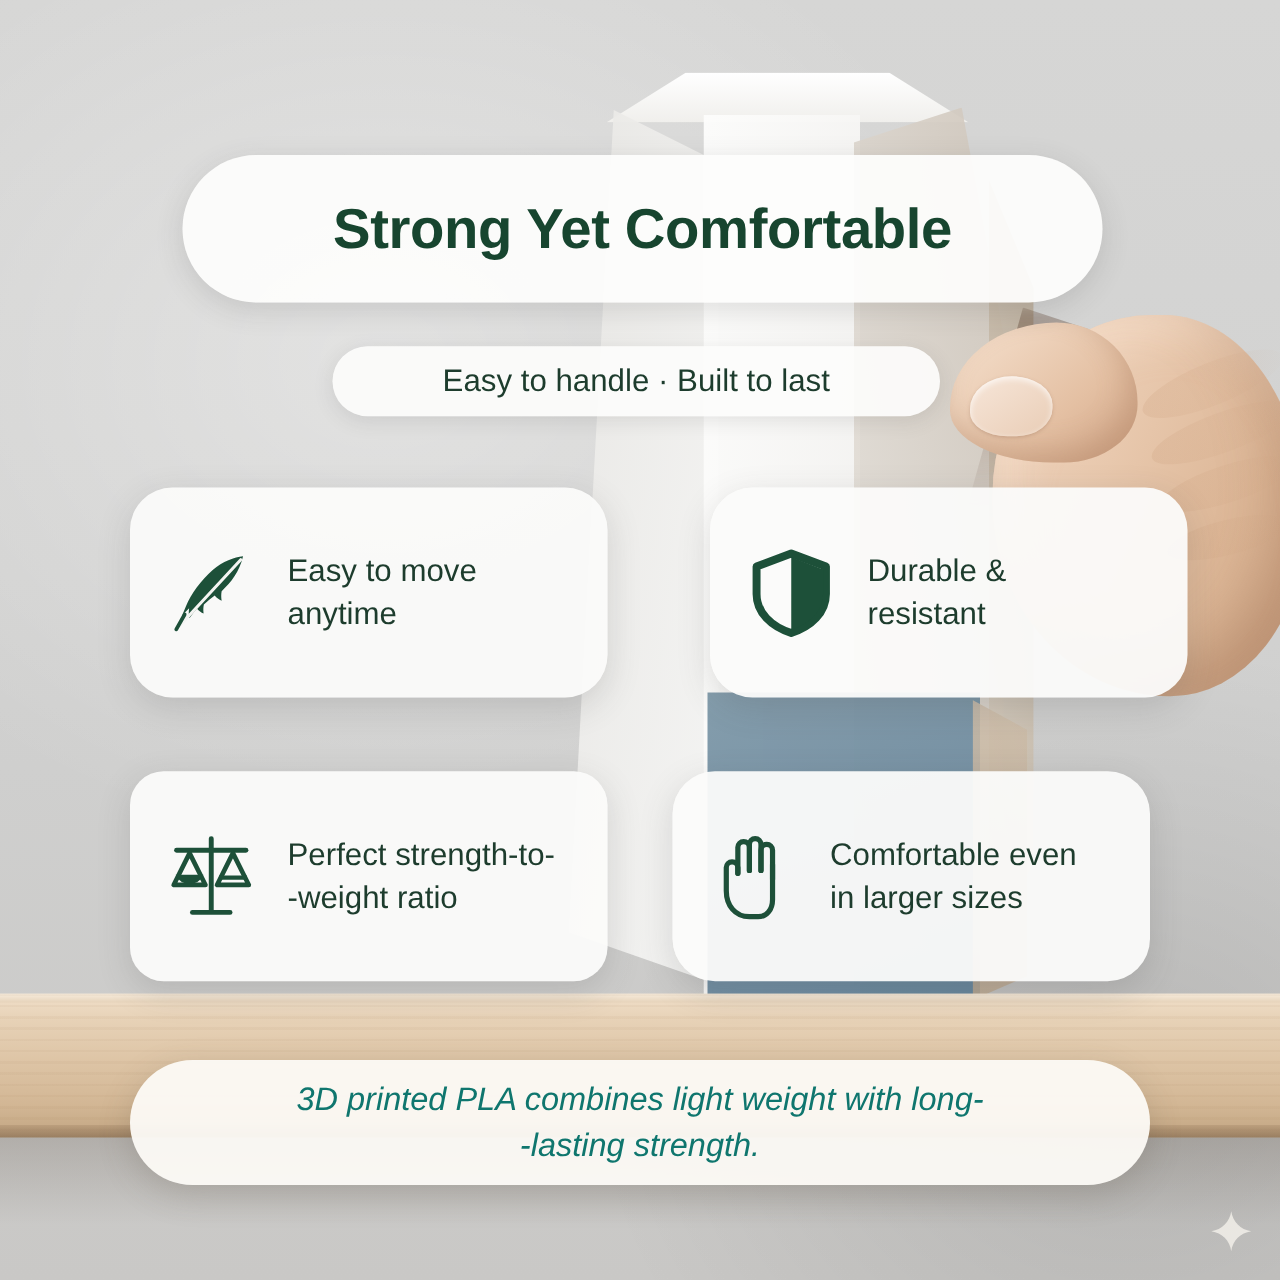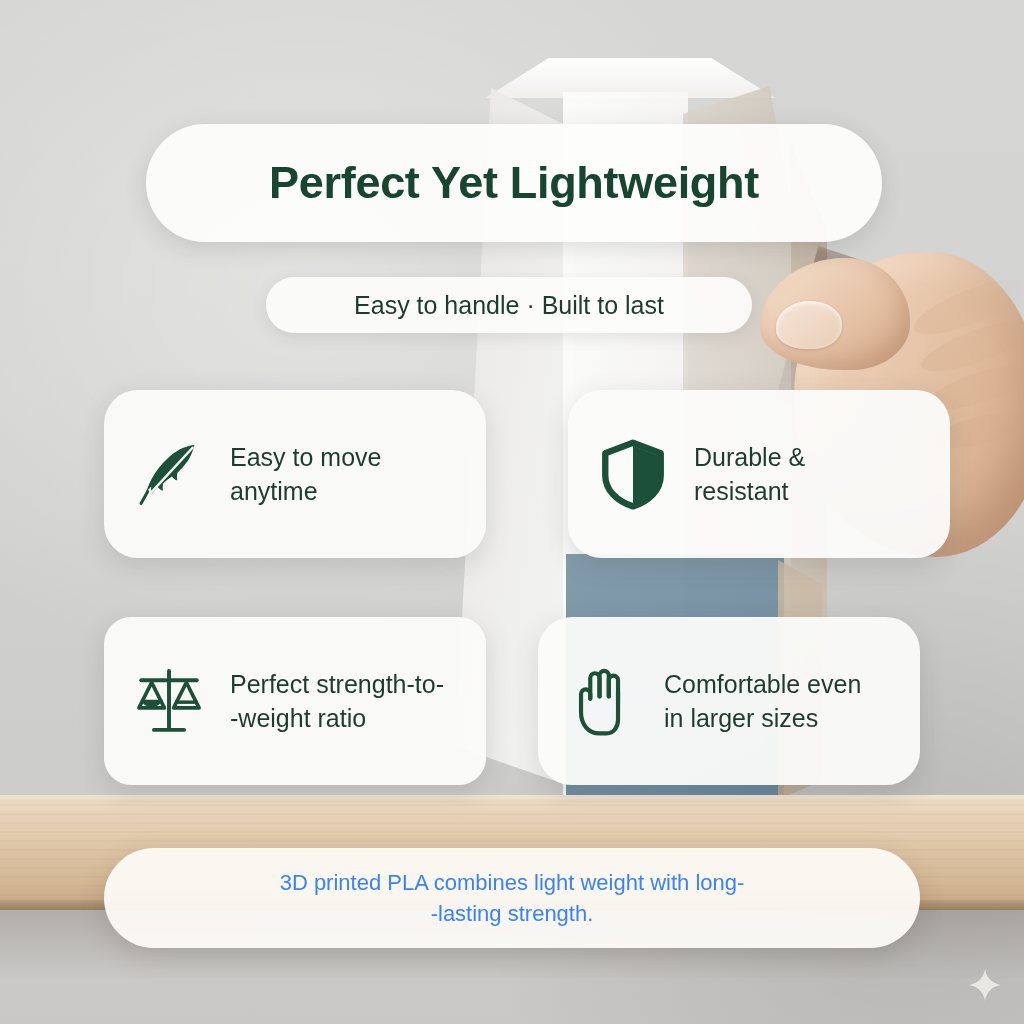--- a/index.html
+++ b/index.html
@@ -182,22 +182,23 @@
   
   .footer-pill {
     position:absolute; left:104px; top:848px; width:816px; height:100px;
     border-radius:50px;
     background:rgba(252,250,246,.95);
     box-shadow:0 8px 26px rgba(90,80,70,.22);
     display:flex; align-items:center; justify-content:center;
     text-align:center;
   }
   .footer-text {
-    font-size:22px; line-height:1.42; color:#3b82f6;
+    font-size:26px; line-height:1.42; color:#0f766e;
     white-space:pre-line;
+    font-style:italic;
   }
 
   
   .sparkle {
     position:absolute; right:22px; bottom:22px; width:34px; height:34px;
   }
   .sparkle svg { width:34px; height:34px; display:block; opacity:.85; }
 </style>
 </head>
 <body>
@@ -229,21 +230,21 @@
   </div>
 
   <div class="shelf">
     <div class="grain"></div>
   </div>
   <div class="shelf-shadow"></div>
 
   <div class="ui">
 
     <div class="pill title-pill">
-      <div class="title-text">Perfect Yet Lightweight</div>
+      <div class="title-text">Strong Yet Comfortable</div>
     </div>
 
     <div class="subtitle-pill">
       <div class="subtitle-text">Easy to handle · Built to last</div>
     </div>
 
     <div class="card card-1">
       <span class="card-icon">
         <svg viewBox="0 0 64 64" aria-hidden="true">
           <path d="M54 7c-6 .5-14 3.5-21 9.5C25 23.5 18 33 14.5 41.5l-2.6 6.2 4.8-4.8

